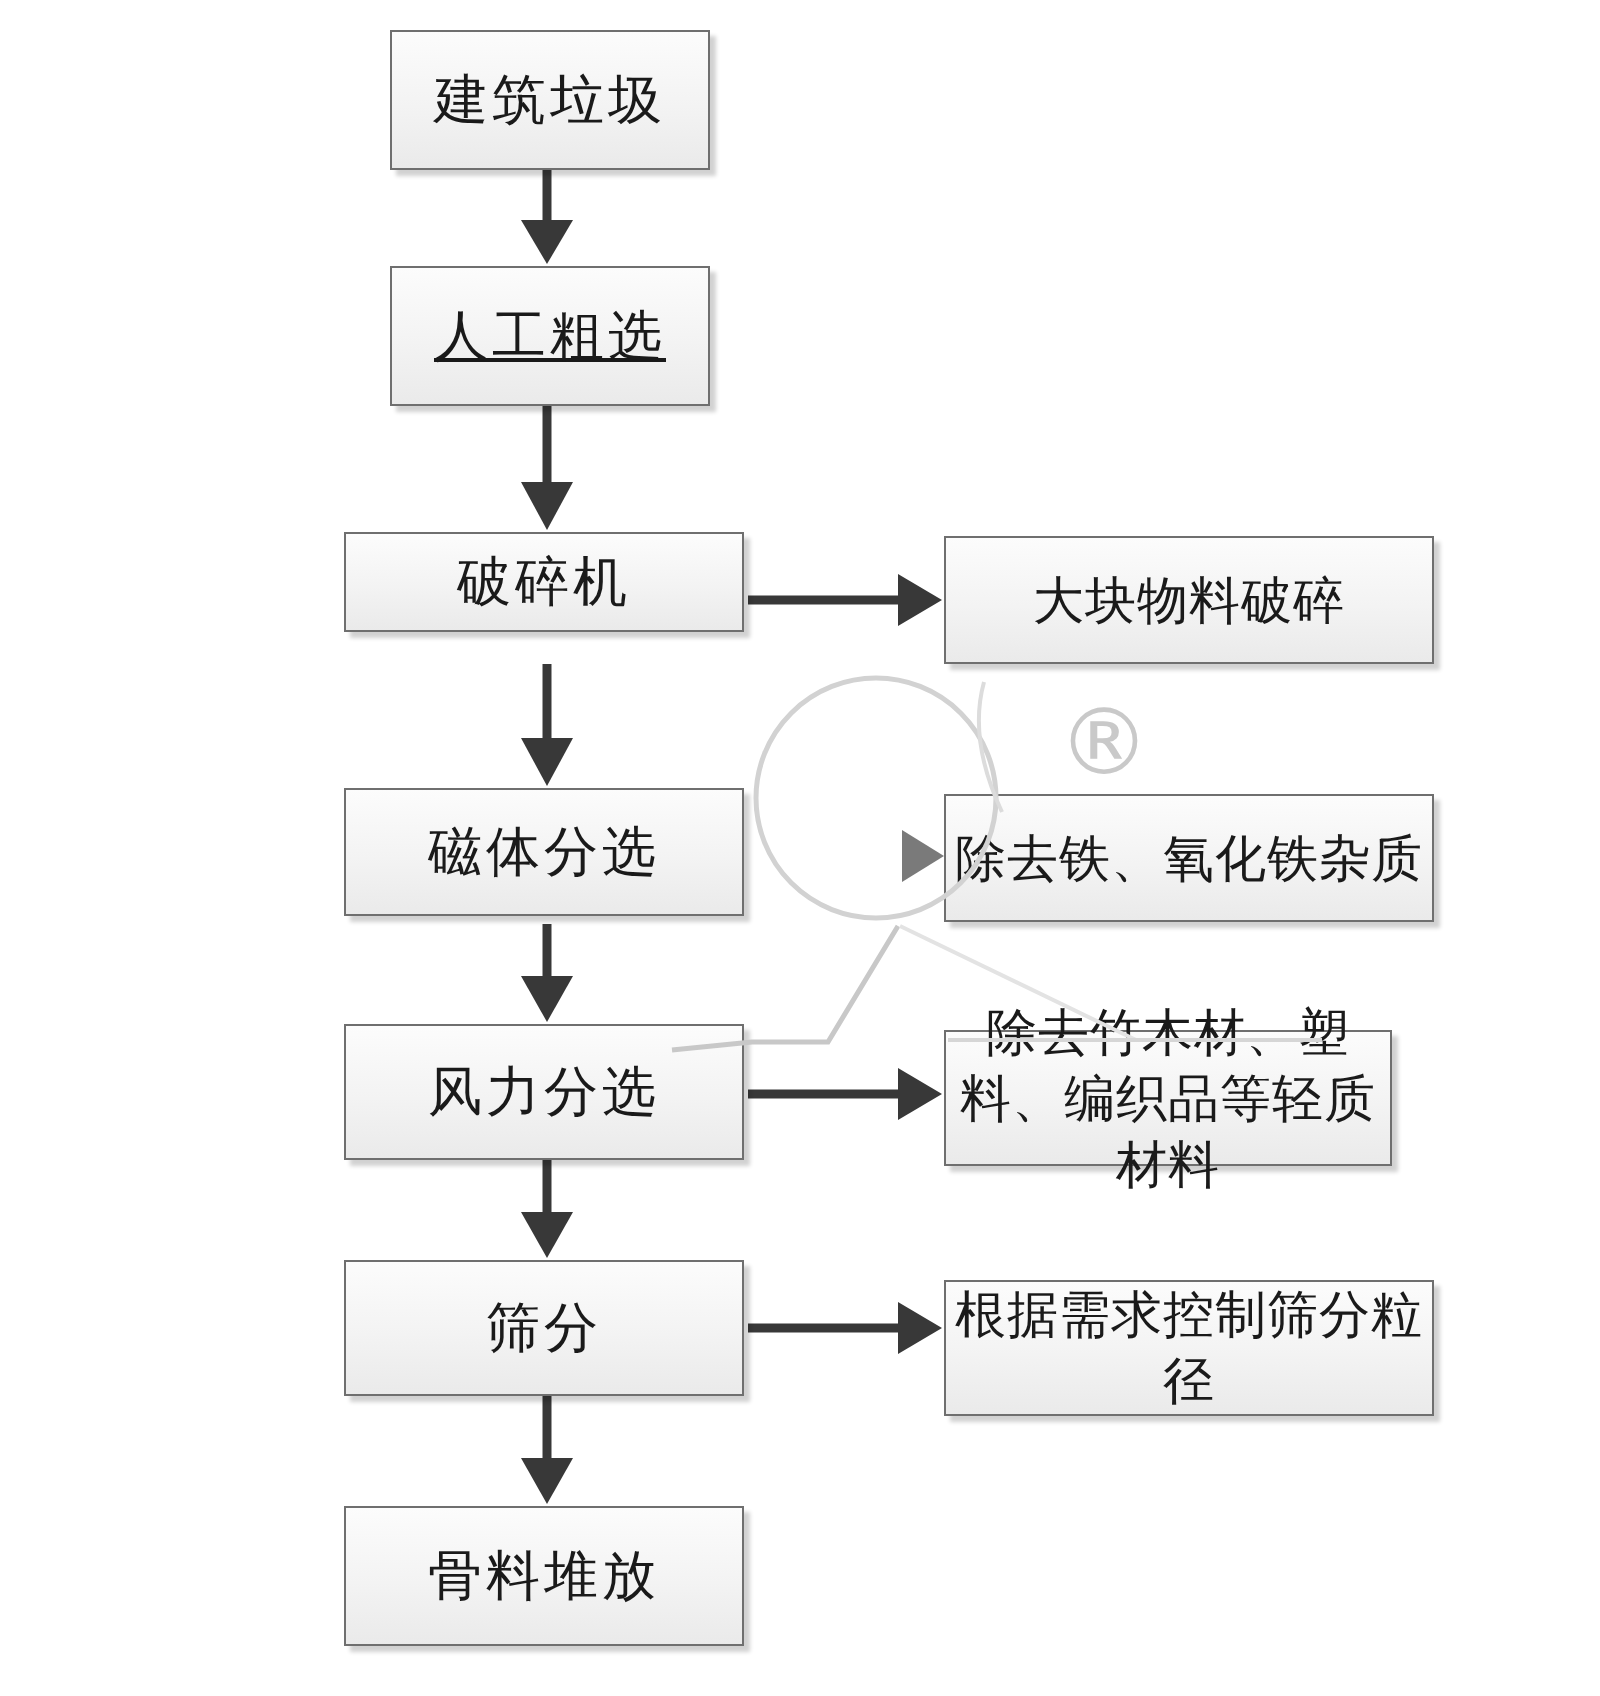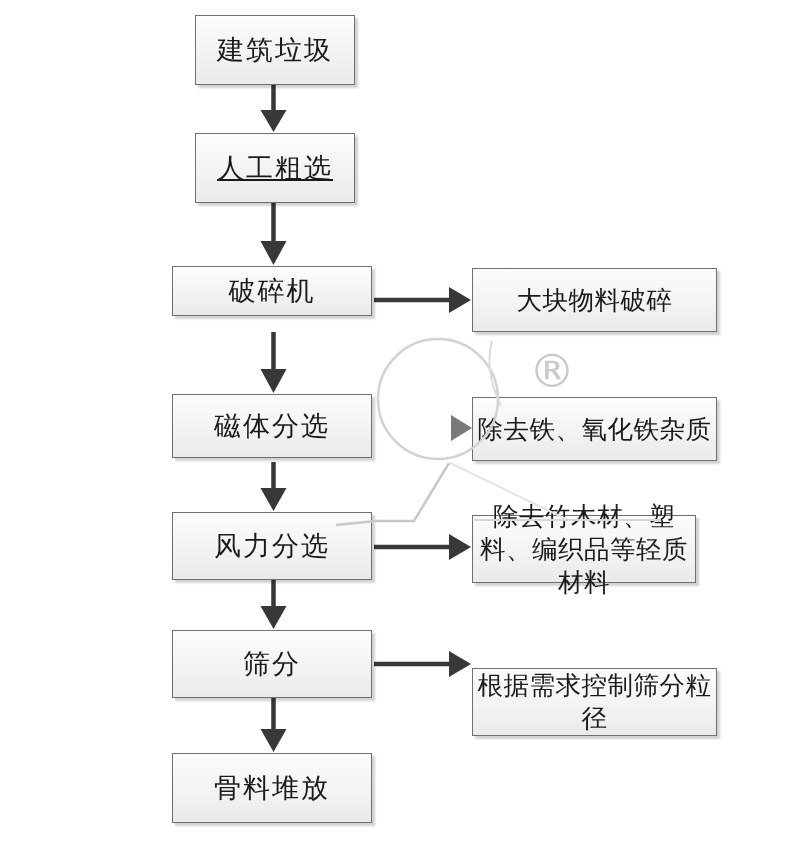--- a/index.html
+++ b/index.html
@@ -30,21 +30,21 @@
   .b1{left:158px;top:133px;width:160px;height:70px;text-decoration:underline;}
   .b2{left:135px;top:266px;width:200px;height:50px;}
   .b3{left:135px;top:394px;width:200px;height:64px;}
   .b4{left:135px;top:512px;width:200px;height:68px;}
   .b5{left:135px;top:630px;width:200px;height:68px;}
   .b6{left:135px;top:753px;width:200px;height:70px;}
   
   .r0{left:435px;top:268px;width:245px;height:64px;}
   .r1{left:435px;top:397px;width:245px;height:64px;}
   .r2{left:435px;top:515px;width:224px;height:68px;text-align:center;}
-  .r3{left:435px;top:668px;width:245px;height:68px;}
+  .r3{left:435px;top:640px;width:245px;height:68px;}
   .arrows{z-index:1;}
   .watermark{z-index:3;}
 </style>
 </head>
 <body>
 
 <div id="canvas">
 
   <svg class="layer arrows" viewBox="0 0 800 848" width="800" height="848" xmlns="http://www.w3.org/2000/svg">
     <defs>

